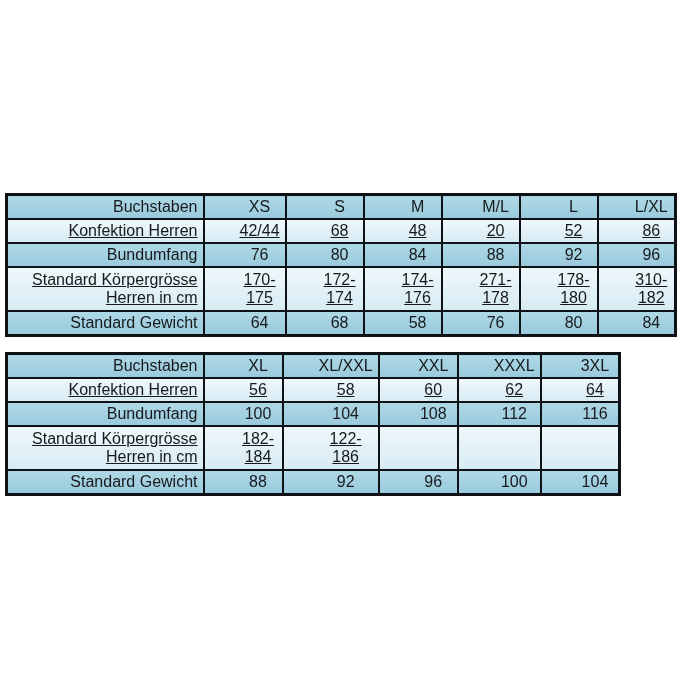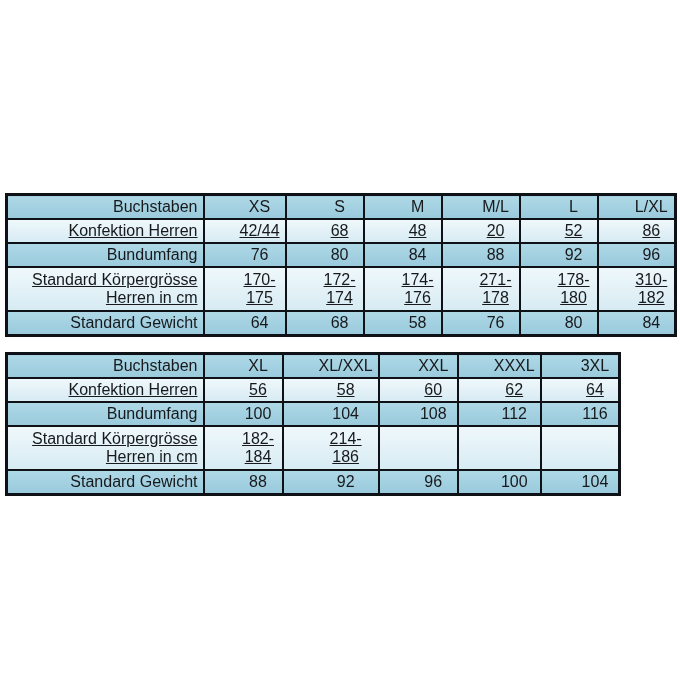--- a/index.html
+++ b/index.html
@@ -135,21 +135,21 @@
         <td class="lbl">Bundumfang</td>
         <td class="val">100</td>
         <td class="val">104</td>
         <td class="val">108</td>
         <td class="val">112</td>
         <td class="val">116</td>
       </tr>
       <tr class="light tall">
         <td class="lbl">Standard Körpergrösse Herren in cm</td>
         <td class="val">182-184</td>
-        <td class="val">214-186</td>
+        <td class="val">122-186</td>
         <td class="val"></td>
         <td class="val"></td>
         <td class="val"></td>
       </tr>
       <tr class="dark">
         <td class="lbl">Standard Gewicht</td>
         <td class="val">88</td>
         <td class="val">92</td>
         <td class="val">96</td>
         <td class="val">100</td>

